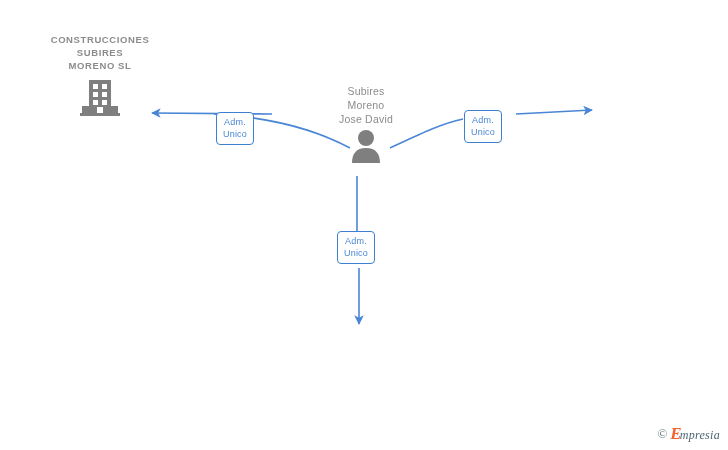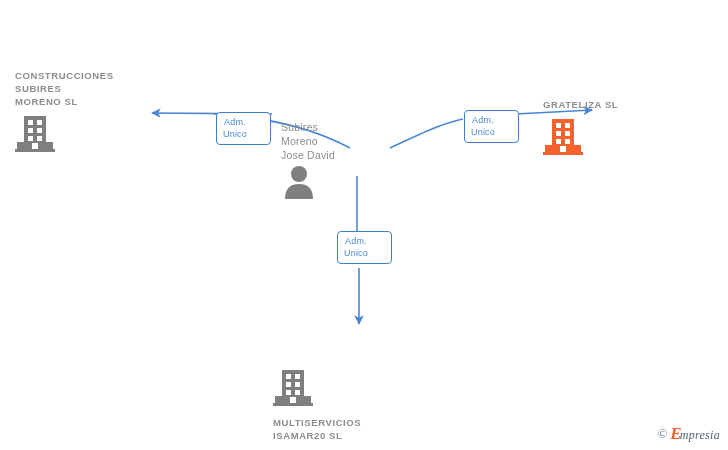--- a/index.html
+++ b/index.html
@@ -27,23 +27,23 @@
   #edges {
     position: absolute;
     left: 0; top: 0;
     width: 728px;
     height: 450px;
   }
 
   
   .node {
     position: absolute;
+    text-align: center;
     width: 170px;
     margin-left: -85px;
-    margin-top: 36px;
   }
 
   .node-label {
     font-size: 9.5px;
     font-weight: bold;
     color: #8c8c8c;
     letter-spacing: 0.6px;
     line-height: 13px;
     white-space: pre-line;
   }
@@ -63,21 +63,21 @@
 
   
   .edge-label {
     position: absolute;
     border: 1px solid #3f7fd0;
     border-radius: 4px;
     background: #ffffff;
     color: #4a86d6;
     font-size: 9px;
     line-height: 12px;
-    padding: 3px 23px 4px 6px;
+    padding: 3px 6px 4px 6px;
     text-align: center;
     white-space: pre-line;
     letter-spacing: 0.2px;
   }
 
   
   #watermark {
     position: absolute;
     right: 8px;
     bottom: 8px;
@@ -155,76 +155,33 @@
           <rect x="13" y="14" width="5" height="5"></rect>
           <rect x="22" y="14" width="5" height="5"></rect>
           <rect x="13" y="22" width="5" height="5"></rect>
           <rect x="22" y="22" width="5" height="5"></rect>
           <rect x="17" y="29" width="6" height="6"></rect>
         </g>
       </svg>
     </span>
   </div>
 
-  <div class="node" style="left:628px; top:62px;">
-    <div class="node-label">GRATELIZA SL</div>
-    <span class="icon-wrap">
-      <svg width="40" height="42" viewBox="0 0 40 42" style="margin-top:6px;">
-        <g fill="#f4622e">
-          <rect x="9" y="2" width="22" height="33"></rect>
-          <rect x="2" y="28" width="36" height="7"></rect>
-          <rect x="0" y="35" width="40" height="3"></rect>
-        </g>
-        <g fill="#ffffff">
-          <rect x="13" y="6" width="5" height="5"></rect>
-          <rect x="22" y="6" width="5" height="5"></rect>
-          <rect x="13" y="14" width="5" height="5"></rect>
-          <rect x="22" y="14" width="5" height="5"></rect>
-          <rect x="13" y="22" width="5" height="5"></rect>
-          <rect x="22" y="22" width="5" height="5"></rect>
-          <rect x="17" y="29" width="6" height="6"></rect>
-        </g>
-      </svg>
-    </span>
-  </div>
 
   <div class="node" style="left:366px; top:84px;">
     <div class="node-label person">Subires
 Moreno
 Jose David</div>
     <span class="icon-wrap">
       <svg width="36" height="34" viewBox="0 0 36 34" style="margin-top:3px;">
         <circle cx="18" cy="9" r="8" fill="#7f7f7f"></circle>
         <path d="M 18 19 C 8 19 4 25 4 34 L 32 34 C 32 25 28 19 18 19 Z" fill="#7f7f7f"></path>
       </svg>
     </span>
   </div>
 
-  <div class="node" style="left:358px; top:332px;">
-    <span class="icon-wrap">
-      <svg width="40" height="42" viewBox="0 0 40 42">
-        <g fill="#7f7f7f">
-          <rect x="9" y="2" width="22" height="33"></rect>
-          <rect x="2" y="28" width="36" height="7"></rect>
-          <rect x="0" y="35" width="40" height="3"></rect>
-        </g>
-        <g fill="#ffffff">
-          <rect x="13" y="6" width="5" height="5"></rect>
-          <rect x="22" y="6" width="5" height="5"></rect>
-          <rect x="13" y="14" width="5" height="5"></rect>
-          <rect x="22" y="14" width="5" height="5"></rect>
-          <rect x="13" y="22" width="5" height="5"></rect>
-          <rect x="22" y="22" width="5" height="5"></rect>
-          <rect x="17" y="29" width="6" height="6"></rect>
-        </g>
-      </svg>
-    </span>
-    <div class="node-label" style="margin-top:6px;">MULTISERVICIOS
-ISAMAR20 SL</div>
-  </div>
 
   <div id="watermark">
     <span class="copy">©</span>
     <span style="display:flex; align-items:baseline;">
       <span class="wm-e">E</span>
       <span class="wm-rest">mpresia</span>
     </span>
   </div>
 
 </div>

